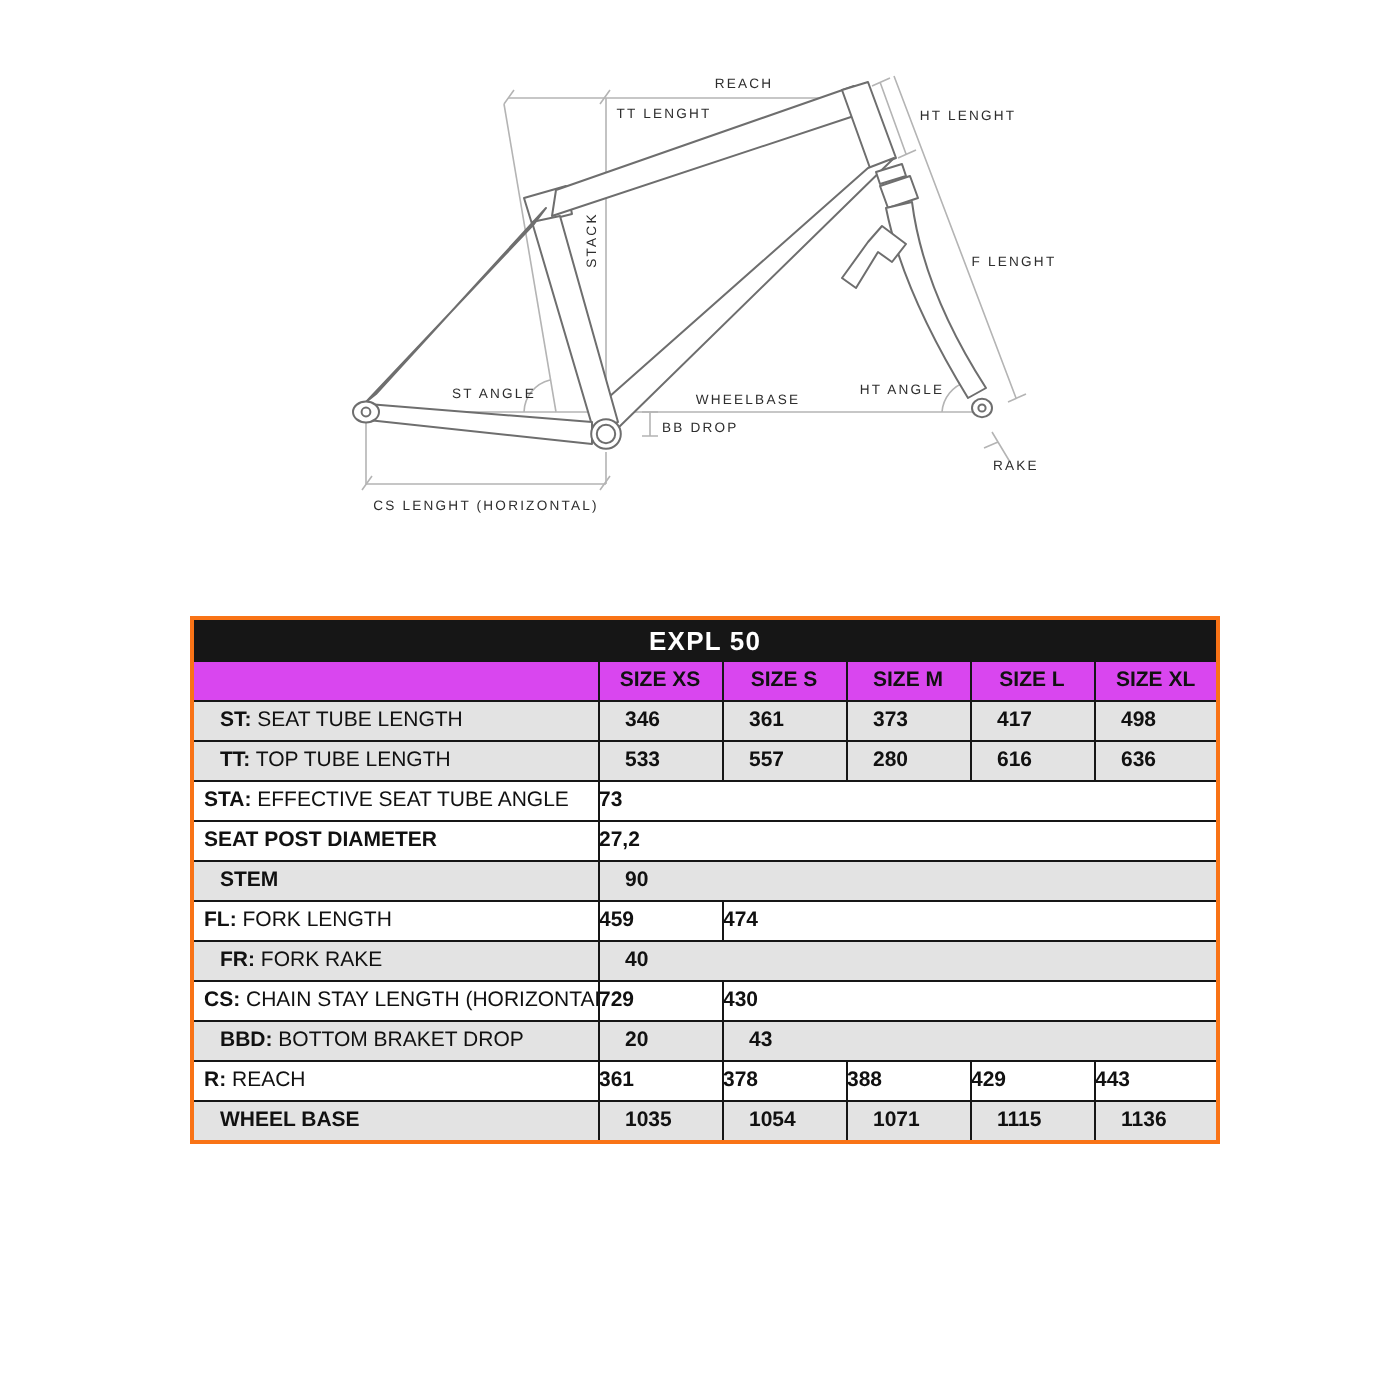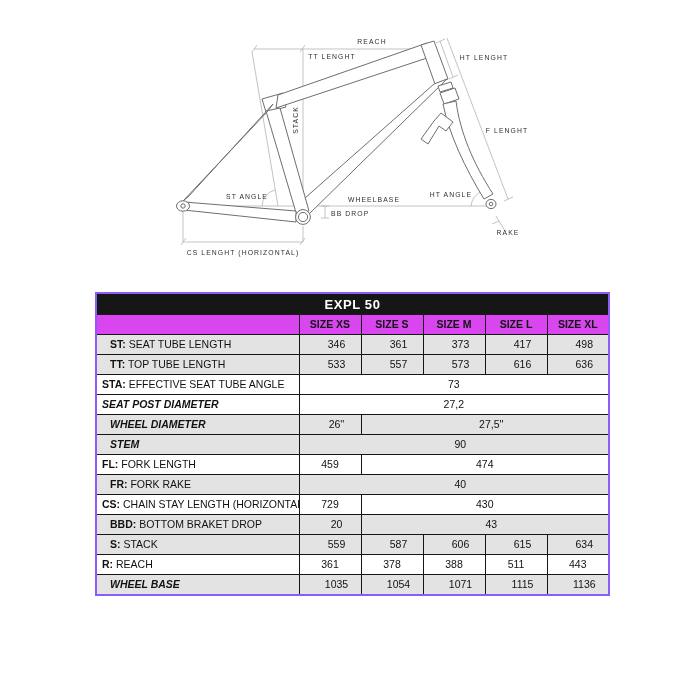--- a/index.html
+++ b/index.html
@@ -4,28 +4,28 @@
 <style>
   html,body{margin:0;padding:0;background:#fff;}
   #page{position:relative;width:700px;height:700px;background:#fff;overflow:hidden;
         font-family:"Liberation Sans",sans-serif;}
   
   #diagram{position:absolute;left:0;top:0;}
   .frame path,.frame ellipse,.frame circle{stroke:#6e6e6e;stroke-width:1;fill:#fff;stroke-linejoin:round;}
   .dim path{stroke:#b4b4b4;stroke-width:.8;fill:none;}
   .dl text{fill:#2e2e2e;font-size:6.8px;letter-spacing:1.1px;font-family:"Liberation Sans",sans-serif;}
   
-  #geo-table{position:absolute;left:95px;top:292px;width:513px;border-collapse:collapse;
-             table-layout:fixed;border:2px solid #8b5cf6;color:#111;}
+  #geo-table{position:absolute;left:95px;top:308px;width:513px;border-collapse:collapse;
+             table-layout:fixed;border:2px solid #f97316;color:#111;}
   #geo-table td{border:1px solid #161616;height:19px;padding:0;font-size:10.5px;line-height:1;
                 overflow:hidden;white-space:nowrap;}
   #geo-table td.lab{text-align:left;padding-left:5px;font-weight:normal;}
   #geo-table td.lab b{font-weight:bold;}
-  #geo-table td.ab{font-weight:bold;font-style:italic;}
-  #geo-table td.v{text-align:center;font-weight:normal;}
+  #geo-table td.ab{font-weight:bold;}
+  #geo-table td.v{text-align:left;font-weight:bold;}
   #geo-table tr.g td{background:#e3e3e3;padding-left:13px;}
   #geo-table tr.title-row td{background:#161616;color:#fff;font-size:13px;font-weight:bold;
                              text-align:center;letter-spacing:.6px;height:20px;}
   #geo-table tr.size-row td{text-align:center;font-weight:bold;background:#d946ef;}
 </style>
 </head>
 <body>
 
 <div id="page">
 
@@ -110,36 +110,31 @@
       <td class="v">346</td>
       <td class="v">361</td>
       <td class="v">373</td>
       <td class="v">417</td>
       <td class="v">498</td>
     </tr>
     <tr class="g">
       <td class="lab"><b>TT:</b><span> TOP TUBE LENGTH</span></td>
       <td class="v">533</td>
       <td class="v">557</td>
-      <td class="v">573</td>
+      <td class="v">280</td>
       <td class="v">616</td>
       <td class="v">636</td>
     </tr>
     <tr>
       <td class="lab"><b>STA:</b><span> EFFECTIVE SEAT TUBE ANGLE</span></td>
       <td class="v" colspan="5">73</td>
     </tr>
     <tr>
       <td class="lab ab"><b></b><span>SEAT POST DIAMETER</span></td>
       <td class="v" colspan="5">27,2</td>
-    </tr>
-    <tr class="g">
-      <td class="lab ab"><b></b><span>WHEEL DIAMETER</span></td>
-      <td class="v">26''</td>
-      <td class="v" colspan="4">27,5''</td>
     </tr>
     <tr class="g">
       <td class="lab ab"><b></b><span>STEM</span></td>
       <td class="v" colspan="5">90</td>
     </tr>
     <tr>
       <td class="lab"><b>FL:</b><span> FORK LENGTH</span></td>
       <td class="v">459</td>
       <td class="v" colspan="4">474</td>
     </tr>
@@ -150,34 +145,26 @@
     <tr>
       <td class="lab"><b>CS:</b><span> CHAIN STAY LENGTH (HORIZONTAL)</span></td>
       <td class="v">729</td>
       <td class="v" colspan="4">430</td>
     </tr>
     <tr class="g">
       <td class="lab"><b>BBD:</b><span> BOTTOM BRAKET DROP</span></td>
       <td class="v">20</td>
       <td class="v" colspan="4">43</td>
     </tr>
-    <tr class="g">
-      <td class="lab"><b>S:</b><span> STACK</span></td>
-      <td class="v">559</td>
-      <td class="v">587</td>
-      <td class="v">606</td>
-      <td class="v">615</td>
-      <td class="v">634</td>
-    </tr>
     <tr>
       <td class="lab"><b>R:</b><span> REACH</span></td>
       <td class="v">361</td>
       <td class="v">378</td>
       <td class="v">388</td>
-      <td class="v">511</td>
+      <td class="v">429</td>
       <td class="v">443</td>
     </tr>
     <tr class="g">
       <td class="lab ab"><b></b><span>WHEEL BASE</span></td>
       <td class="v">1035</td>
       <td class="v">1054</td>
       <td class="v">1071</td>
       <td class="v">1115</td>
       <td class="v">1136</td>
     </tr>

